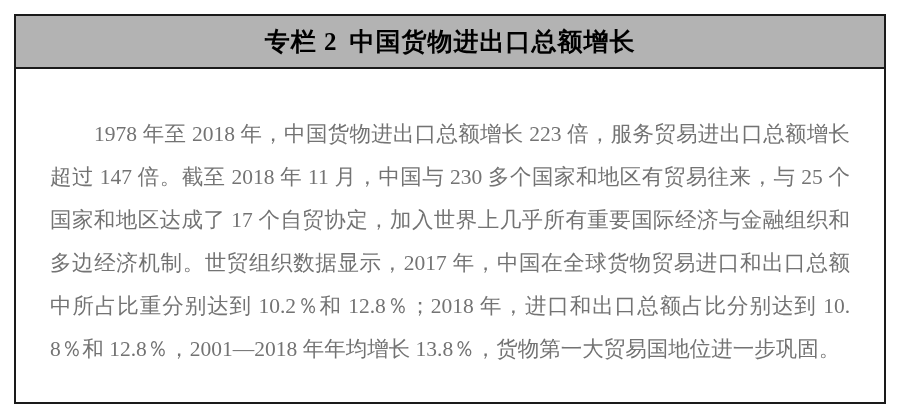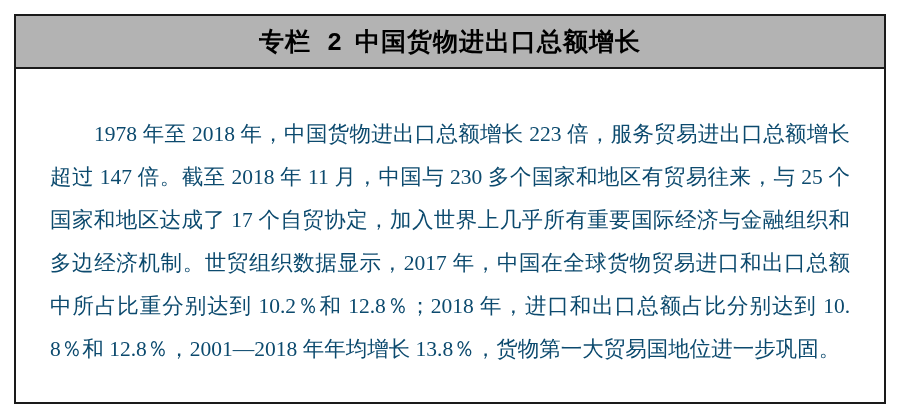--- a/index.html
+++ b/index.html
@@ -40,31 +40,30 @@
   }
   .box-title {
     font-size: 25px;
     font-weight: bold;
     color: #000000;
     letter-spacing: 1px;
     font-family: "Liberation Serif", "DejaVu Serif", serif;
   }
   .box-title .title-label {
     margin-right: 12px;
-    font-family: Liberation Mono, monospace;
   }
   .box-body {
     box-sizing: border-box;
     flex: 1;
     padding: 22px 34px 10px 34px;
   }
   .para {
     font-size: 21.5px;
     line-height: 43px;
-    color: #0c4a6e;
+    color: #737373;
     text-align: justify;
     text-justify: inter-character;
     text-indent: 2.05em;
     word-break: break-all;
     font-family: "Liberation Serif", "DejaVu Serif", serif;
   }
 </style>
 </head>
 <body>
 

